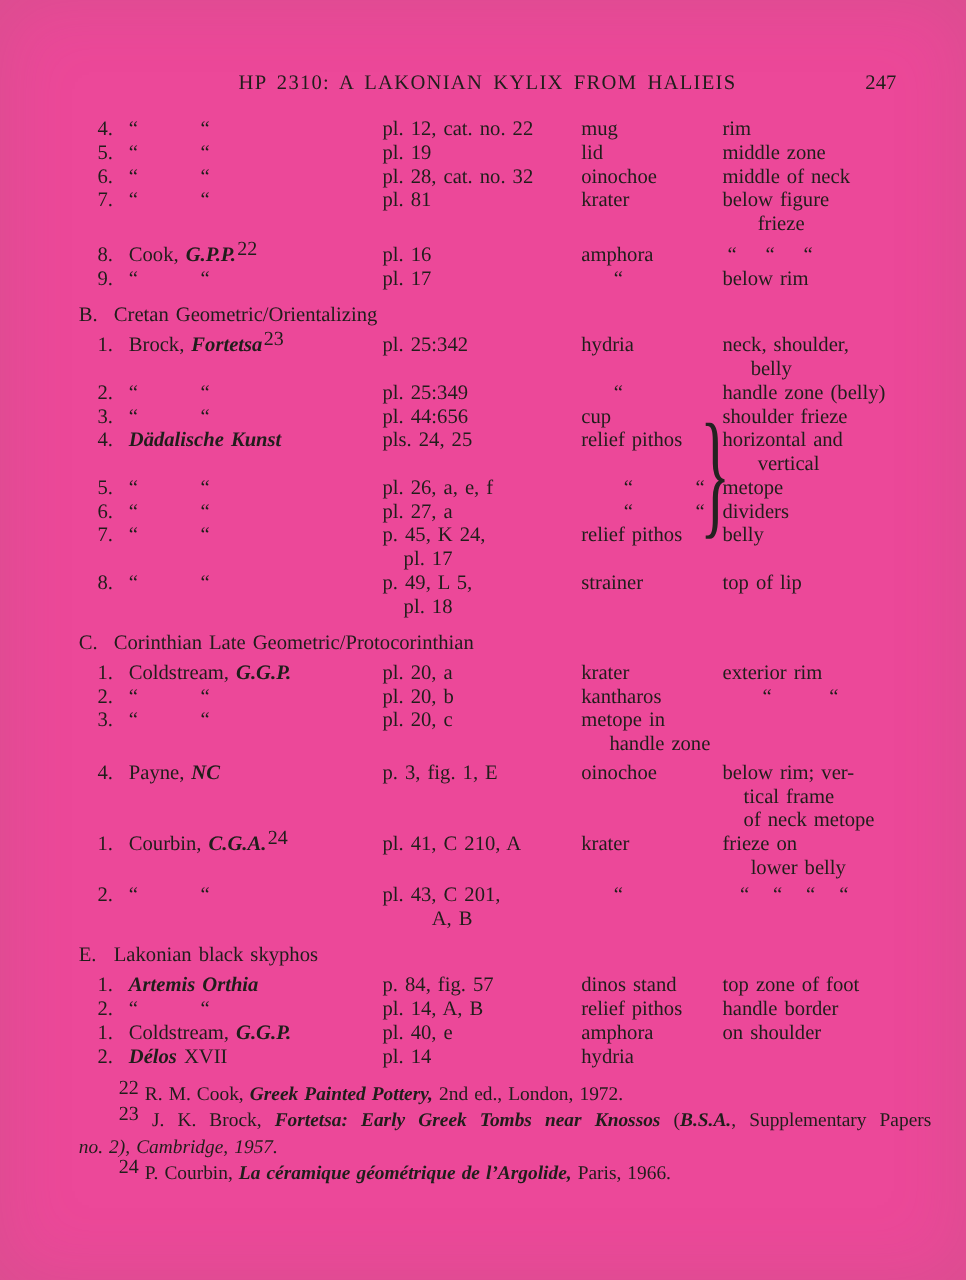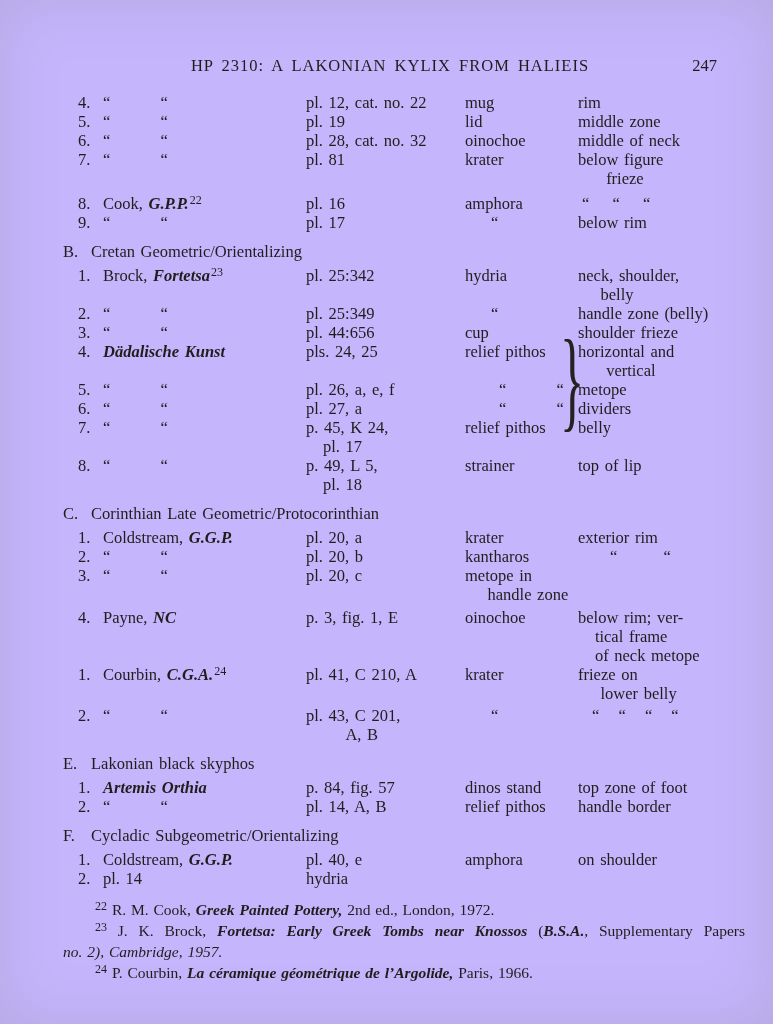--- a/index.html
+++ b/index.html
@@ -6,41 +6,41 @@
   body{
     width:773px;height:1024px;
     background:#e9e7e2;
     font-family:"Liberation Serif","DejaVu Serif",serif;
     color:#201e1b;
     position:relative;
     overflow:hidden;
   }
   .page{
     position:absolute;inset:0;
-    background:#c4b5fd;
+    background:#ec4899;
     box-shadow:inset 0 0 60px rgba(120,110,95,0.18);
   }
   .header{position:absolute;top:56px;left:63px;right:56px;height:22px;}
   .title{
     text-align:center;font-size:16.5px;letter-spacing:1px;word-spacing:3px;
     white-space:nowrap;
   }
   .pagenum{position:absolute;right:0;top:0;font-size:16.5px;text-align:right;}
   .content{
     position:absolute;top:93px;left:63px;width:654px;
     font-size:16.5px;line-height:19px;word-spacing:1.5px;
   }
   .section{position:relative;}
   .heading{margin:10px 0 5px 0;}
   .heading .letter{display:inline-block;width:28px;}
   .row{display:grid;grid-template-columns:40px 203px 159px 113px 1fr;}
   .c-num{padding-left:15px;}
   .c-plate,.c-loc{white-space:pre-wrap;}
   .it{font-style:italic;font-weight:bold;}
-  sup.fnref{font-size:12px;vertical-align:5px;line-height:0;margin-left:1px;}
+  sup.fnref{font-size:16px;vertical-align:5px;line-height:0;margin-left:1px;}
   
   .da{word-spacing:46px;}
   .dv{padding-left:26px;}
   .dv2{padding-left:34px;word-spacing:46px;}
   .dl2{padding-left:32px;word-spacing:42px;}
   .dl3{padding-left:4px;word-spacing:19px;}
   .dl4{padding-left:14px;word-spacing:15px;}
   .mt6{margin-top:6px;}
   .mt4{margin-top:4px;}
   .mt3{margin-top:3px;}
@@ -251,32 +251,30 @@
       <div class="row">
         <span class="c-num">2.</span>
         <span class="c-auth da"><span>“ “</span></span>
         <span class="c-plate">pl. 14, A, B</span>
         <span class="c-vess">relief pithos</span>
         <span class="c-loc">handle border</span>
       </div>
     </div>
 
     <div class="section">
-      <div class="heading">
-        <span class="letter">F.</span><span>Cycladic Subgeometric/Orientalizing</span>
-      </div>
       <div class="row">
         <span class="c-num">1.</span>
         <span class="c-auth"><span>Coldstream, </span><span class="it">G.G.P.</span></span>
         <span class="c-plate">pl. 40, e</span>
         <span class="c-vess">amphora</span>
         <span class="c-loc">on shoulder</span>
       </div>
       <div class="row">
         <span class="c-num">2.</span>
+        <span class="c-auth"><span class="it">Délos</span><span> XVII</span></span>
         <span class="c-plate">pl. 14</span>
         <span class="c-vess">hydria</span>
       </div>
     </div>
 
     <div class="footnotes">
       <div class="fn"><sup class="fnref">22</sup><span> R. M. Cook, </span><span class="it">Greek Painted Pottery,</span><span> 2nd ed., London, 1972.</span></div>
       <div class="fn justify"><sup class="fnref">23</sup><span> J. K. Brock, </span><span class="it">Fortetsa: Early Greek Tombs near Knossos</span><span> (</span><span class="it">B.S.A.</span><span>, Supplementary Papers</span></div>
       <div class="fn fn-cont">no. 2), Cambridge, 1957.</div>
       <div class="fn"><sup class="fnref">24</sup><span> P. Courbin, </span><span class="it">La céramique géométrique de l’Argolide,</span><span> Paris, 1966.</span></div>

